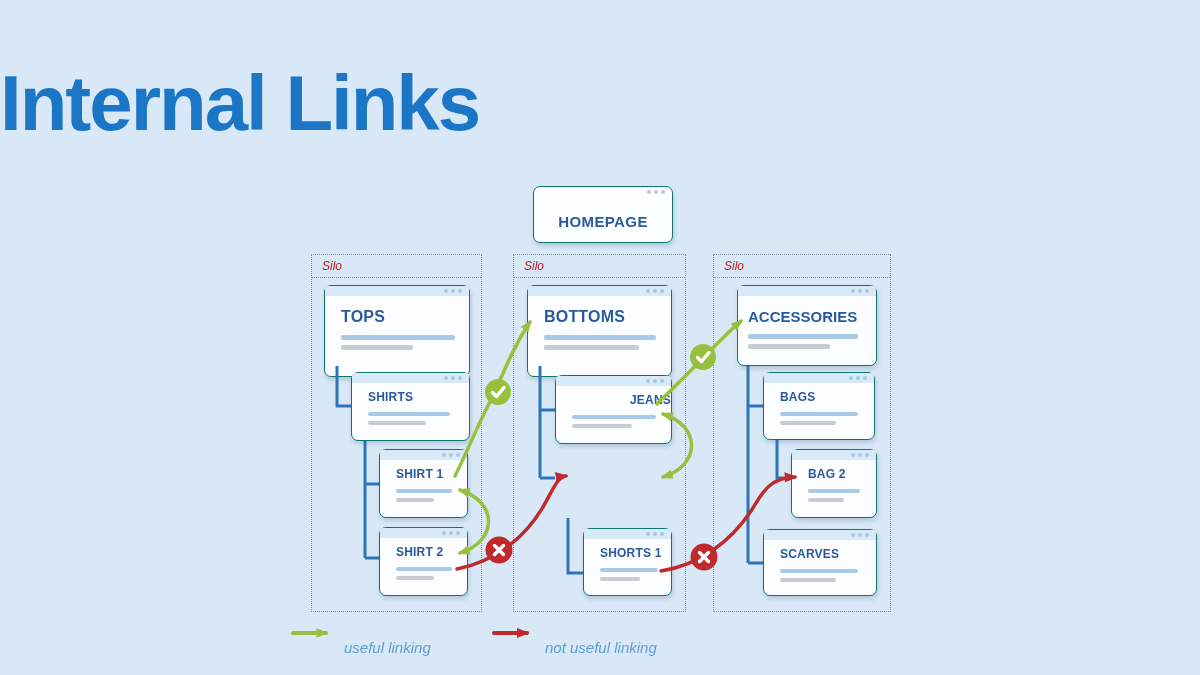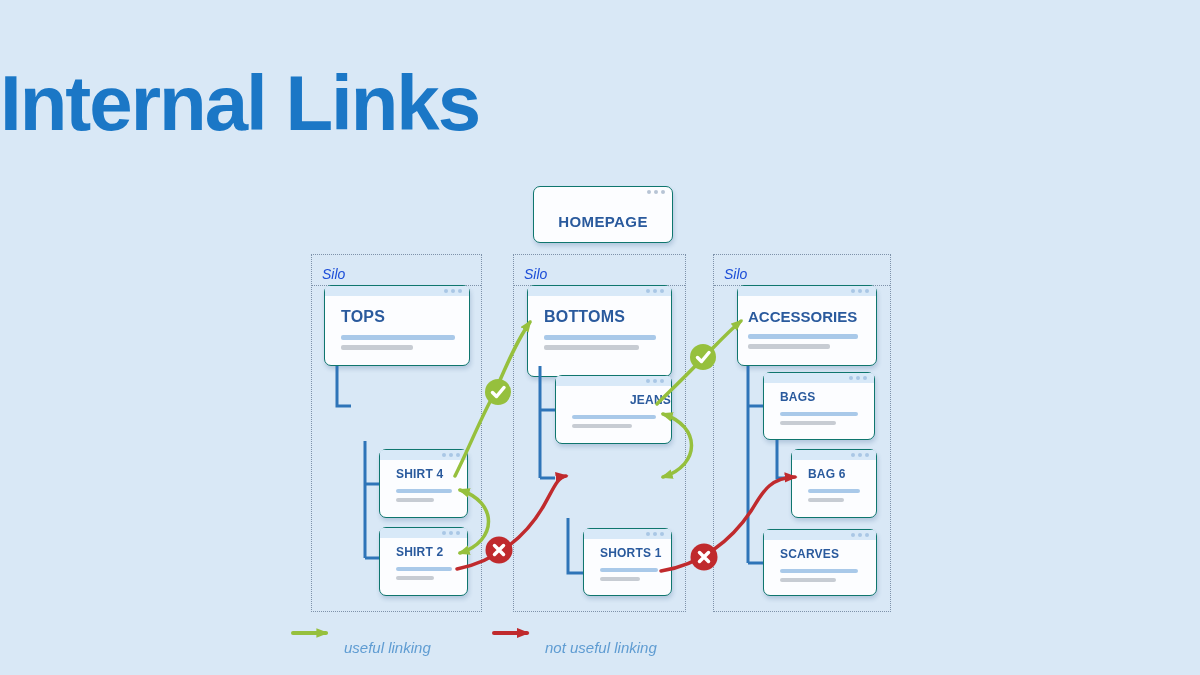--- a/index.html
+++ b/index.html
@@ -5,21 +5,21 @@
   html,body{margin:0;padding:0;}
   body{font-family:"Liberation Sans",sans-serif;}
   .stage{position:relative;width:1200px;height:675px;background:#d9e8f6;overflow:hidden;}
 
   .title{position:absolute;left:0;top:58px;width:100%;
          font-size:78px;font-weight:bold;letter-spacing:-2px;color:#1b77c6;margin:0;}
 
   
   .silo{position:absolute;border:1px dotted #7e92aa;box-sizing:border-box;}
   .silo-head{display:block;height:22px;line-height:22px;border-bottom:1px dotted #7e92aa;
-             padding-left:10px;font-size:14px;font-style:italic;color:#1d4ed8;margin-top:8px;}
+             padding-left:10px;font-size:12px;font-style:italic;color:#b91c1c;}
   #silo-1{left:311px;top:254px;width:171px;height:358px;}
   #silo-2{left:513px;top:254px;width:173px;height:358px;}
   #silo-3{left:713px;top:254px;width:178px;height:358px;}
 
   
   .page{position:absolute;box-sizing:border-box;background:#fcfdff;border:1px solid #0f766e;
         border-radius:7px;box-shadow:1px 3px 4px rgba(45,85,135,.22);}
   .band{height:10px;background:#d8e9f8;border-radius:3px 3px 0 0;
         display:flex;justify-content:flex-end;align-items:center;gap:3px;padding-right:7px;}
   .page.homepage .band{background:transparent;}
@@ -31,21 +31,21 @@
   .page.homepage .label{font-size:15px;margin-top:16px;text-align:center;letter-spacing:.4px;}
   .line{border-radius:2px;margin-left:16px;}
   .line1{background:#a9c9e9;}
   .line2{background:#c7ccd3;}
   .cat .line1{height:5px;margin-top:9px;}
   .cat .line2{height:5px;margin-top:5px;}
   .child .line1{height:4px;margin-top:8px;}
   .child .line2{height:4px;margin-top:5px;}
 
   #box-homepage{left:533px;top:186px;width:140px;height:57px;}
-  #box-tops{left:324px;top:285px;width:146px;height:81px;}
+  #box-tops{left:324px;top:285px;width:146px;height:92px;}
   #box-bottoms{left:527px;top:285px;width:145px;height:92px;}
   #box-accessories{left:737px;top:285px;width:140px;height:81px;}
   #box-shirts{left:351px;top:372px;width:119px;height:69px;}
   #box-jeans{left:555px;top:375px;width:117px;height:69px;text-align:right;}
   #box-bags{left:763px;top:372px;width:112px;height:68px;}
   #box-shirt1{left:379px;top:449px;width:89px;height:69px;}
   #box-shorts{left:555px;top:449px;width:117px;height:69px;}
   #box-bag1{left:791px;top:449px;width:86px;height:69px;}
   #box-shirt2{left:379px;top:527px;width:89px;height:69px;}
   #box-shorts1{left:583px;top:528px;width:89px;height:68px;}
@@ -103,27 +103,37 @@
   <div class="page cat" id="box-tops">
     <div class="band">
         <span class="dot"></span>
         <span class="dot"></span>
         <span class="dot"></span>
       </div>
     <span class="label">TOPS</span>
     <div class="line line1"></div>
     <div class="line line2"></div>
   </div>
+  <div class="page child" id="box-shirts">
+    <div class="band">
+        <span class="dot"></span>
+        <span class="dot"></span>
+        <span class="dot"></span>
+      </div>
+    <span class="label">SHIRTS</span>
+    <div class="line line1"></div>
+    <div class="line line2"></div>
+  </div>
   <div class="page child" id="box-shirt1">
     <div class="band">
         <span class="dot"></span>
         <span class="dot"></span>
         <span class="dot"></span>
       </div>
-    <span class="label">SHIRT 4</span>
+    <span class="label">SHIRT 1</span>
     <div class="line line1"></div>
     <div class="line line2"></div>
   </div>
   <div class="page child" id="box-shirt2">
     <div class="band">
         <span class="dot"></span>
         <span class="dot"></span>
         <span class="dot"></span>
       </div>
     <span class="label">SHIRT 2</span>
@@ -181,21 +191,21 @@
     <span class="label">BAGS</span>
     <div class="line line1"></div>
     <div class="line line2"></div>
   </div>
   <div class="page child" id="box-bag1">
     <div class="band">
         <span class="dot"></span>
         <span class="dot"></span>
         <span class="dot"></span>
       </div>
-    <span class="label">BAG 6</span>
+    <span class="label">BAG 2</span>
     <div class="line line1"></div>
     <div class="line line2"></div>
   </div>
   <div class="page child" id="box-scarves">
     <div class="band">
         <span class="dot"></span>
         <span class="dot"></span>
         <span class="dot"></span>
       </div>
     <span class="label">SCARVES</span>

